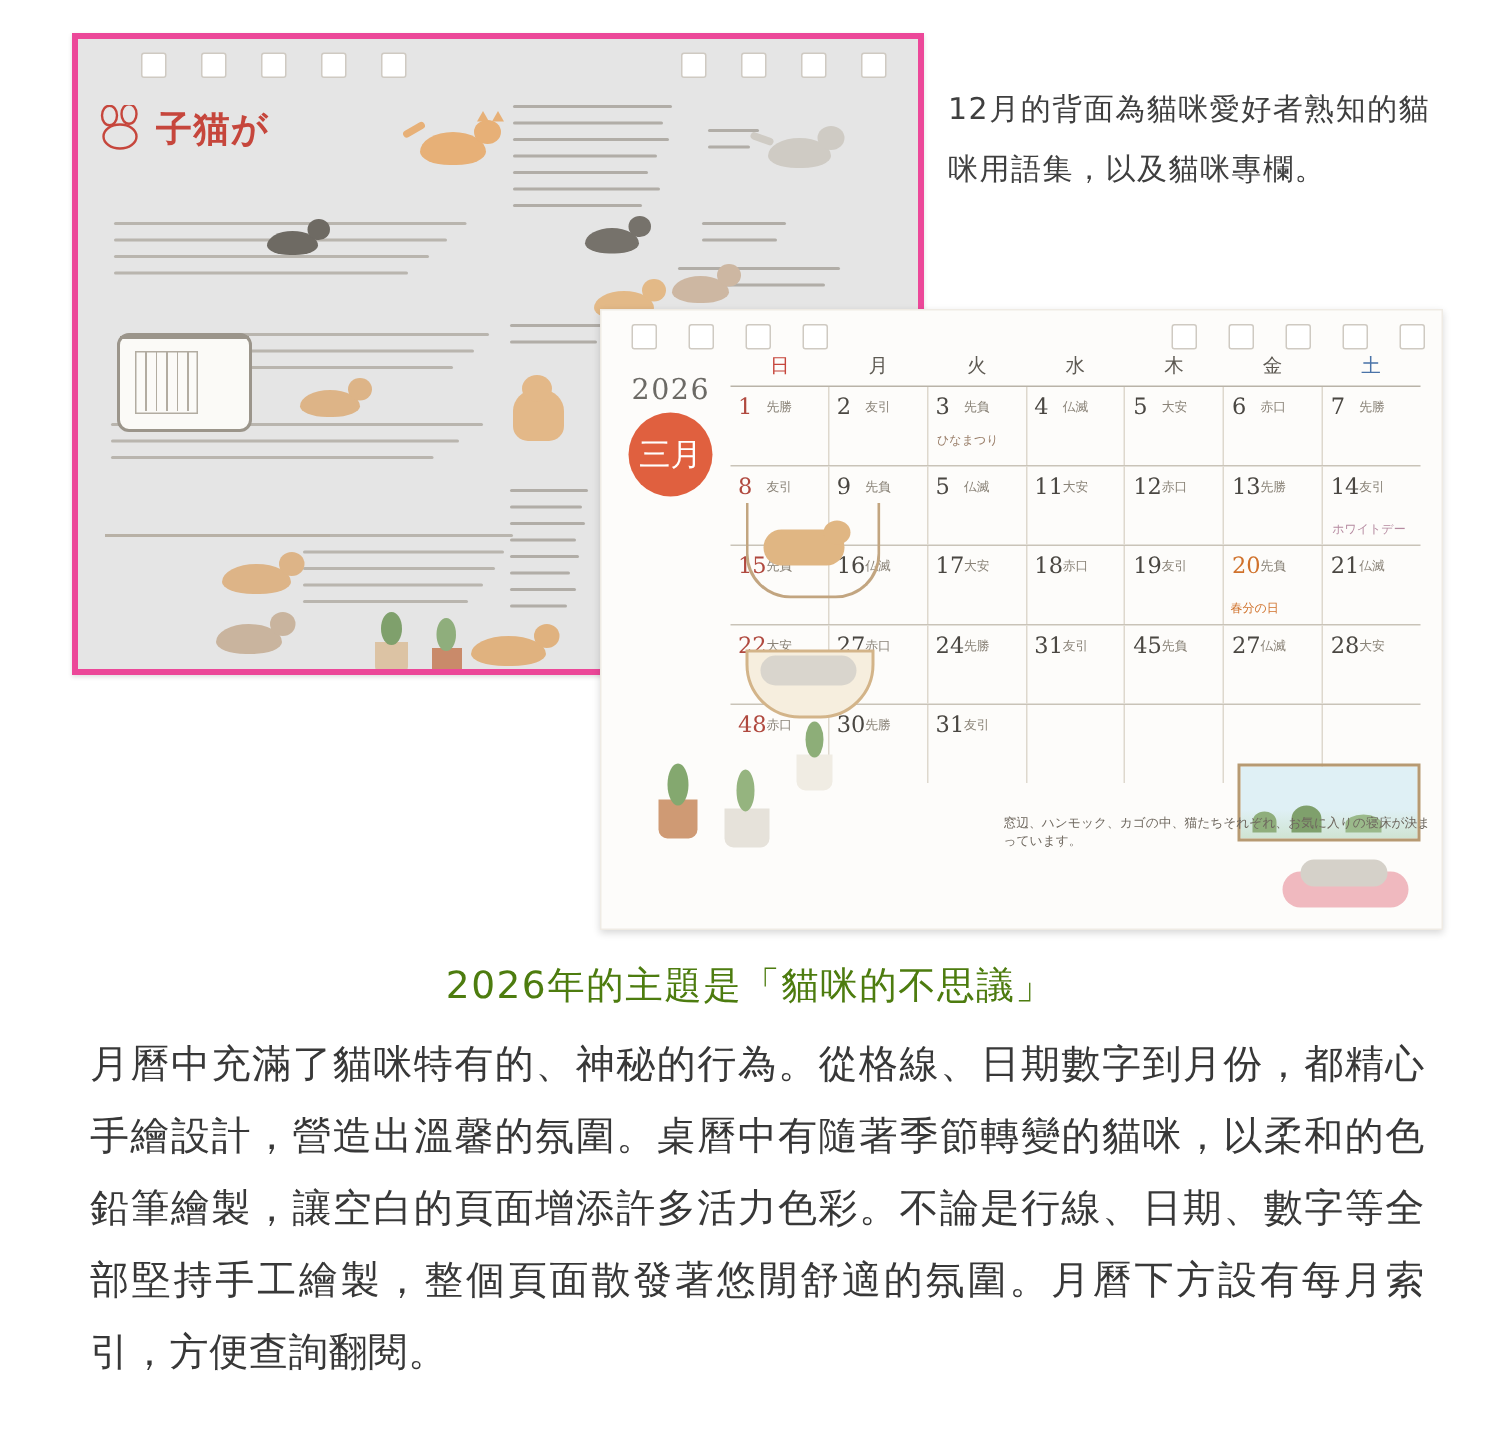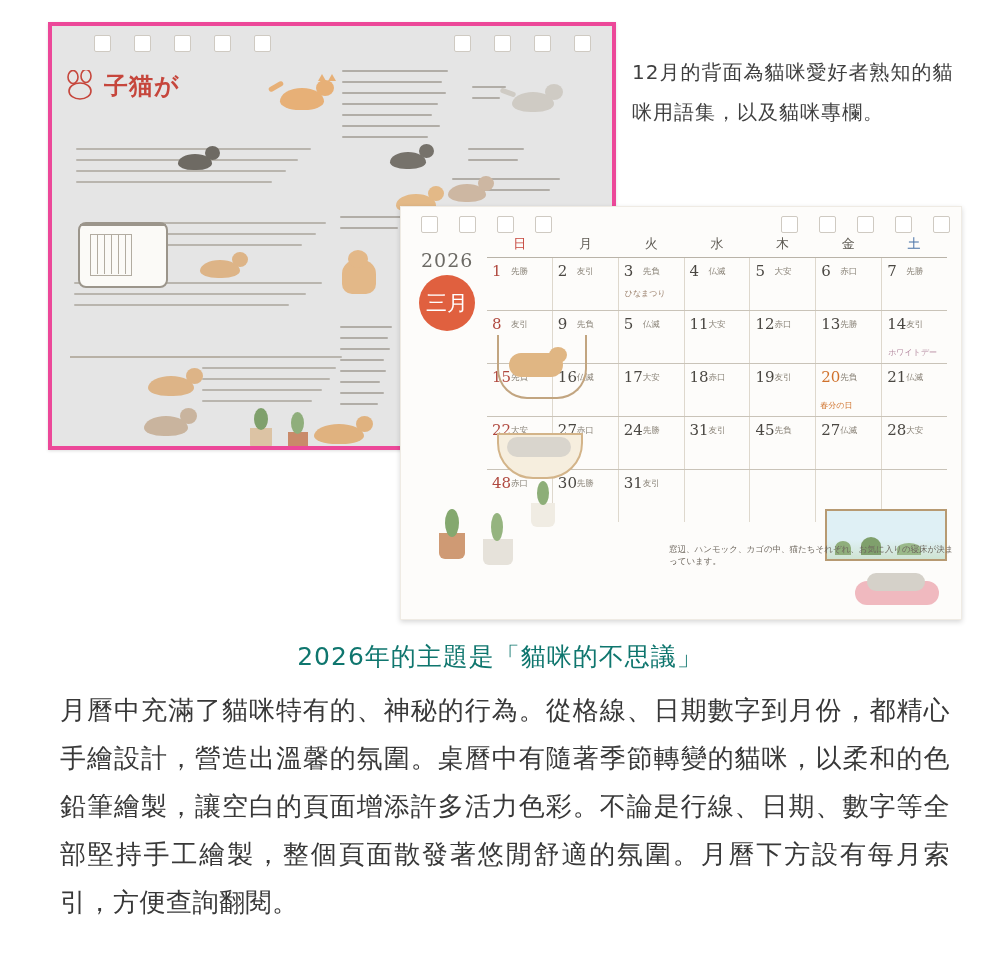--- a/index.html
+++ b/index.html
@@ -115,21 +115,21 @@
   .pot{position:absolute;background:#dcc3a4;border-radius:0 0 6px 6px;}
   .leaf{position:absolute;background:#8fae7c;border-radius:50% 0 50% 0;}
   .window-scene{
     position:absolute;right:14px;bottom:58px;width:118px;height:48px;
     border:2px solid #b79a72;background:linear-gradient(#dff0f5 60%,#cfe4d2);
   }
 
   
   .headline{
     position:absolute;left:0;top:640px;width:1000px;text-align:center;
-    font-size:25px;color:#0f766e;letter-spacing:1px;
+    font-size:25px;color:#4d7c0f;letter-spacing:1px;
     font-family:"DejaVu Sans","Liberation Sans",sans-serif;
   }
   .body-text{
     position:absolute;left:60px;top:686px;width:890px;
     font-size:26px;line-height:48px;color:#383838;letter-spacing:0.5px;
     text-align:justify;
     font-family:"DejaVu Sans","Liberation Sans",sans-serif;
   }
 </style>
 </head>

